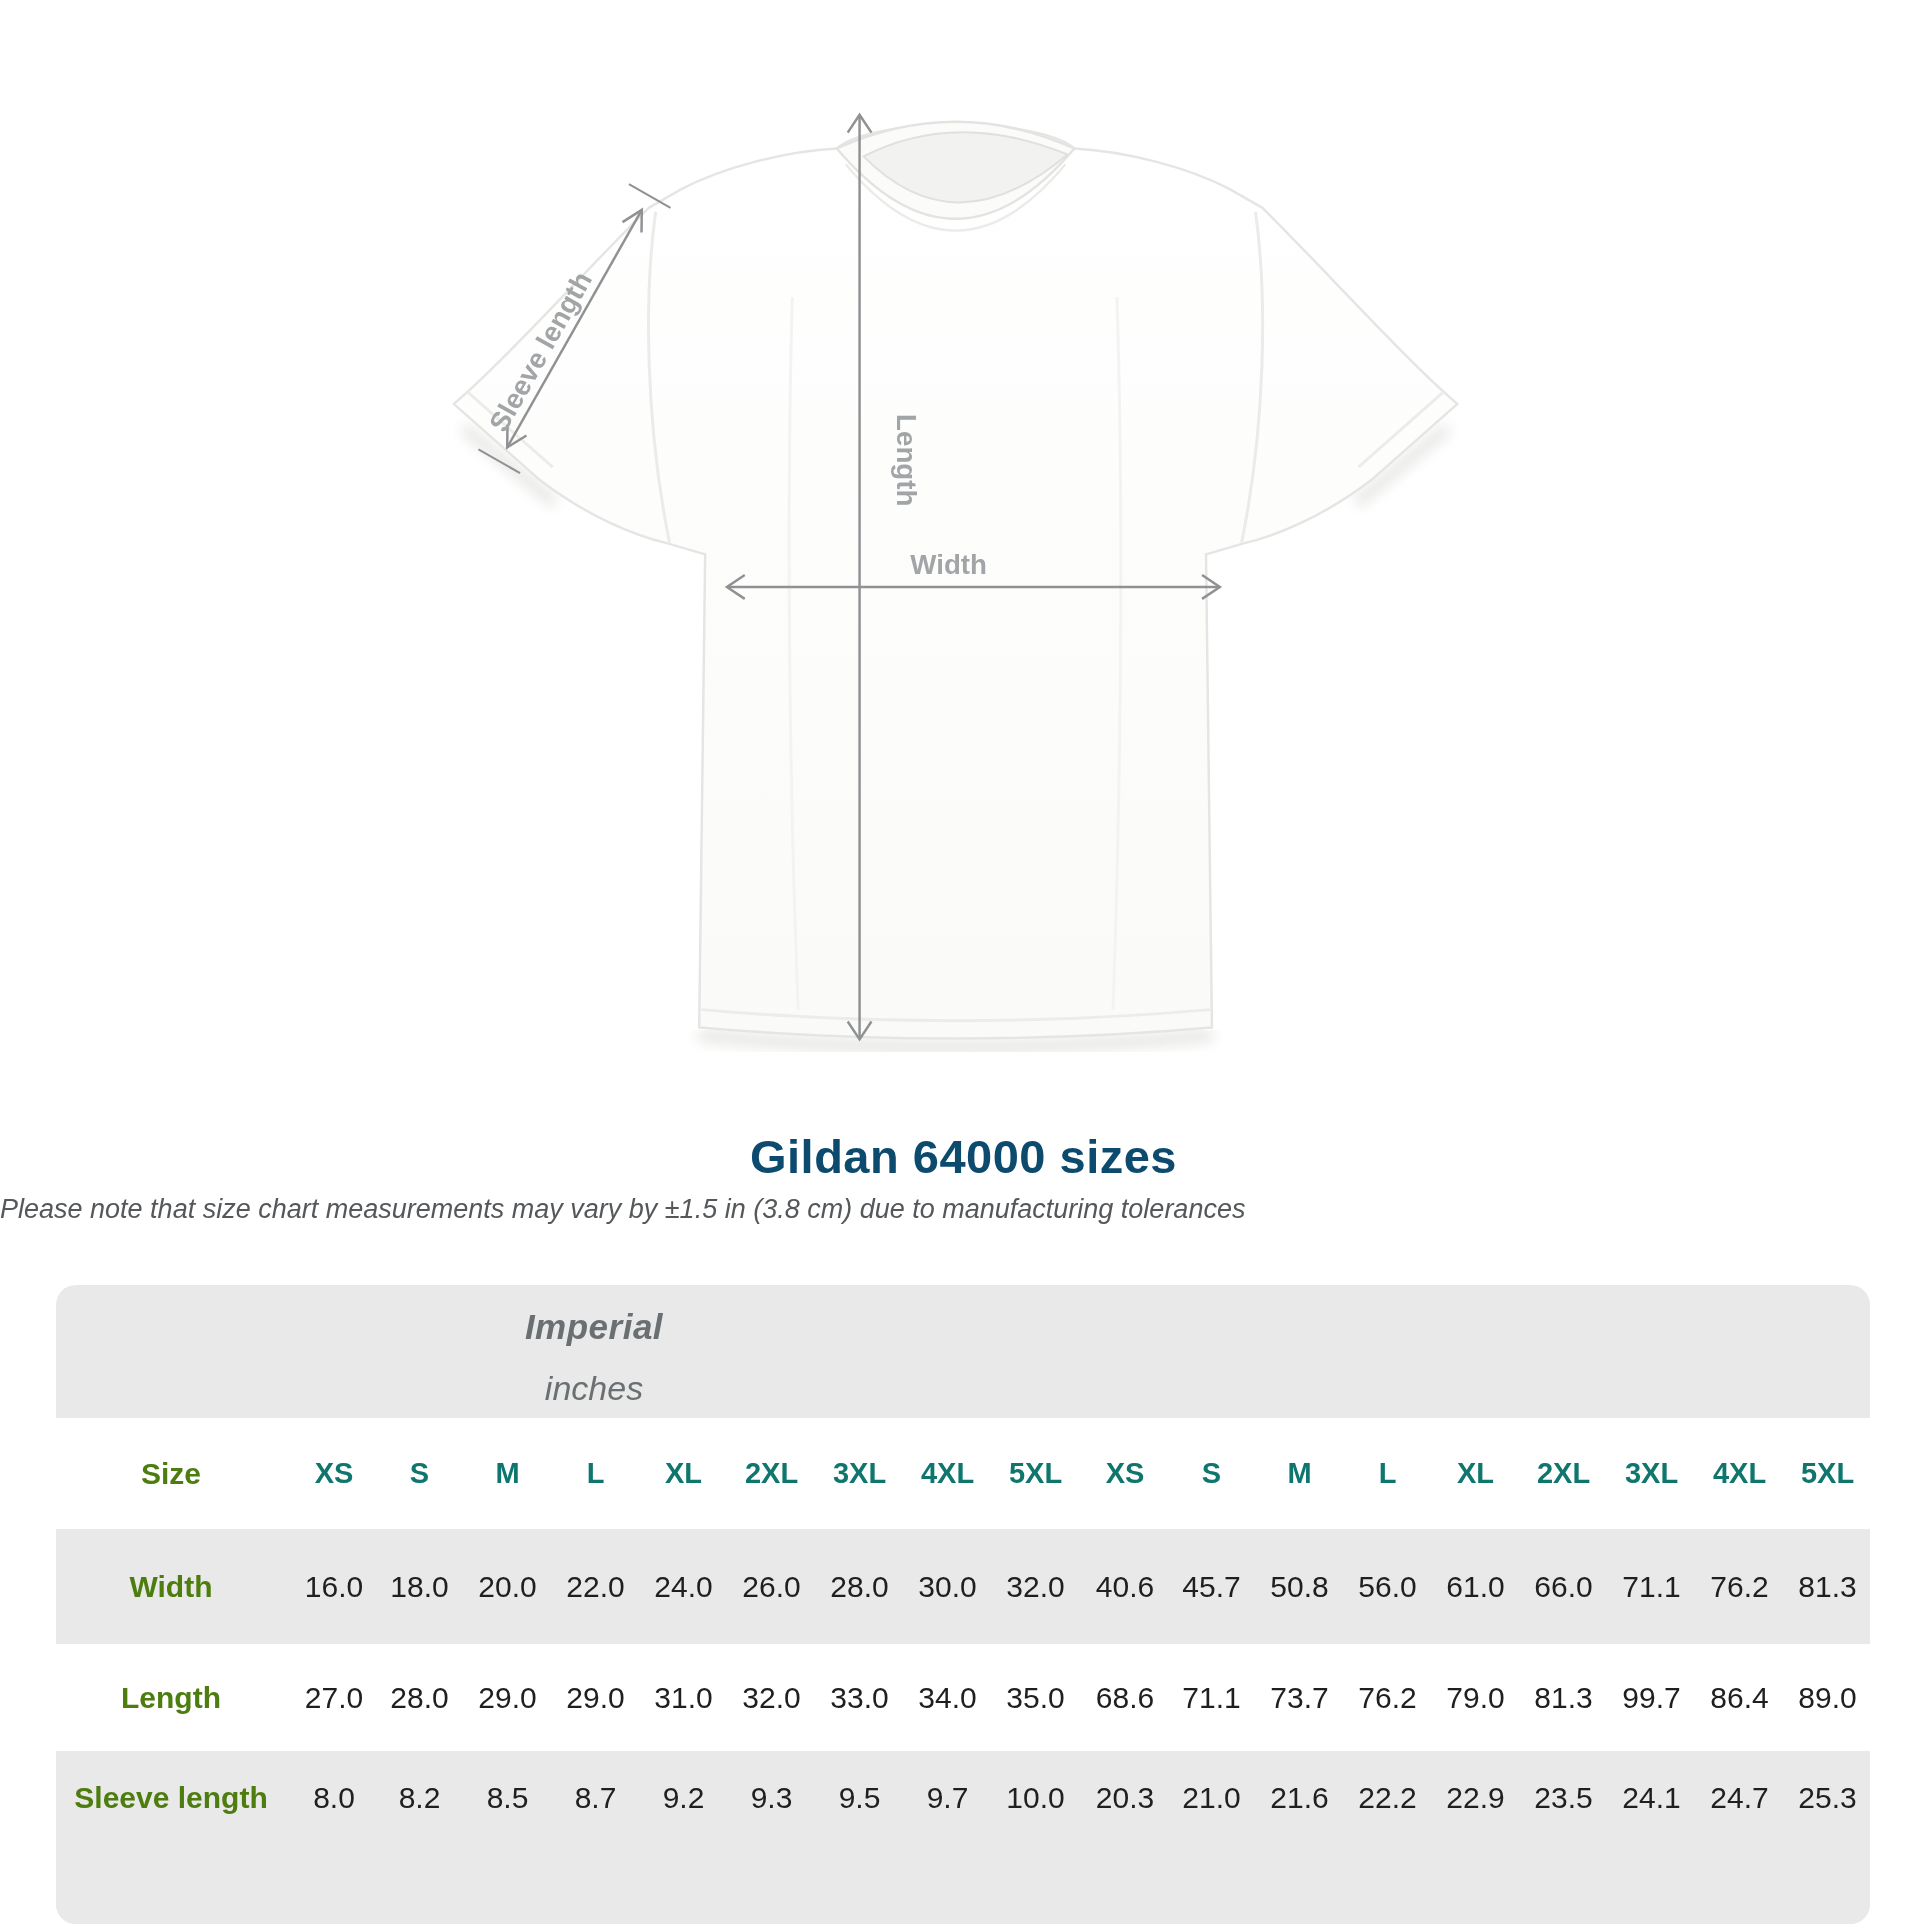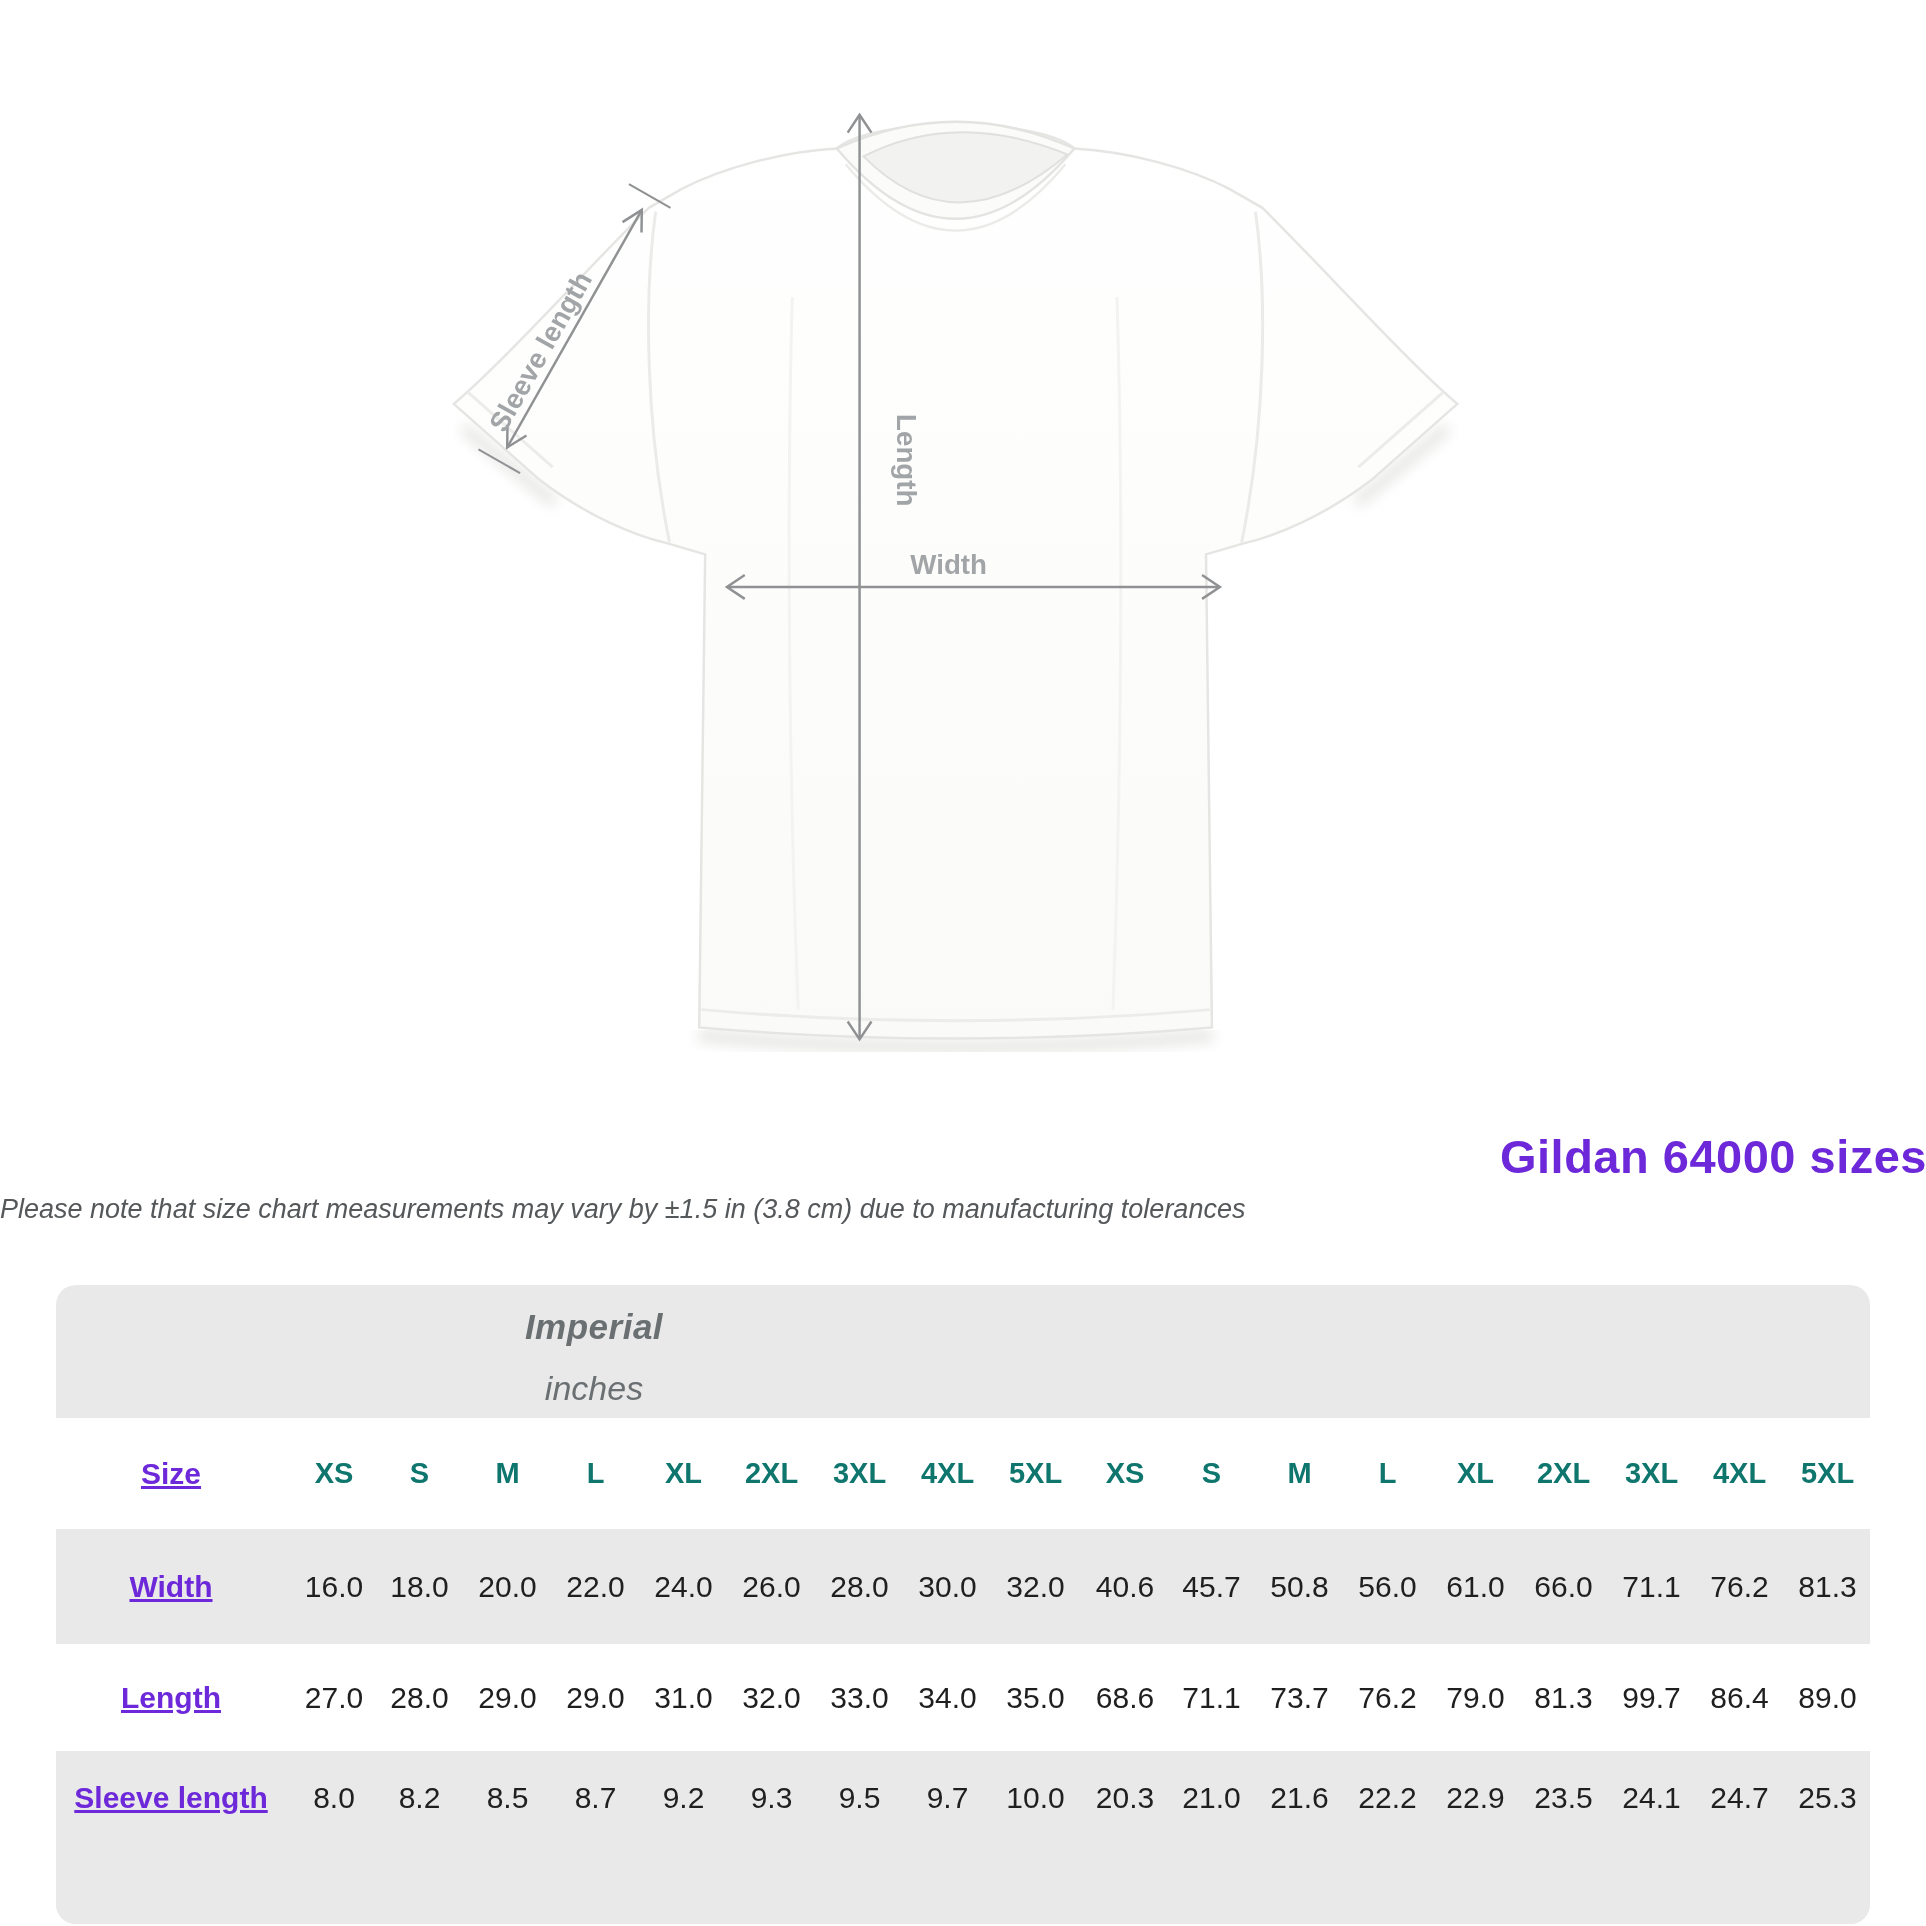--- a/index.html
+++ b/index.html
@@ -5,22 +5,22 @@
   html,body{margin:0;padding:0;background:#ffffff;}
   .canvas{
     position:relative;width:1927px;height:1927px;background:#ffffff;overflow:hidden;
     font-family:"Liberation Sans","DejaVu Sans",sans-serif;
   }
   
   .shirt-wrap{position:absolute;left:0;top:0;width:1927px;height:1168px;}
   .ann-label{font-weight:bold;font-size:28px;}
   
   .page-title{
-    position:absolute;left:0;right:0;top:1129px;text-align:right;
-    font-size:47px;font-weight:bold;color:#6d28d9;letter-spacing:0.5px;
+    position:absolute;left:0;right:0;top:1129px;text-align:center;
+    font-size:47px;font-weight:bold;color:#0c4a6e;letter-spacing:0.5px;
   }
   .page-subtitle{
     position:absolute;left:0;right:0;top:1194px;text-align:left;
     font-size:27px;font-style:italic;color:#55585a;
   }
   
   .panel{
     position:absolute;left:56px;top:1285px;width:1814px;height:639px;
     background:#e9e9e9;border-radius:20px;overflow:hidden;
   }
@@ -32,21 +32,21 @@
   .table-grid{
     position:absolute;left:0;top:133px;width:1814px;
     display:grid;
     grid-template-columns:230px repeat(18,1fr);
     grid-template-rows:111px 115px 107px 225px;
   }
   .cell{display:flex;align-items:center;justify-content:center;}
   .row-white{background:#ffffff;}
   .row-gray{background:#e9e9e9;}
   .row-last{align-items:flex-start;padding-top:30px;box-sizing:border-box;}
-  .label-cell{font-weight:bold;font-size:30px;color:#6d28d9;text-decoration:underline;}
+  .label-cell{font-weight:bold;font-size:30px;color:#4d7c0f;}
   .head-cell{font-weight:bold;font-size:29px;color:#0f766e;border-left:3px solid transparent;}
   .value-cell{font-size:30px;color:#1f1f1f;border-left:3px solid transparent;}
   .first-data{border-left-width:8px !important;}
   .first-metric{border-left-width:6px !important;}
 </style>
 </head>
 <body>
 
 <div class="canvas">
 

